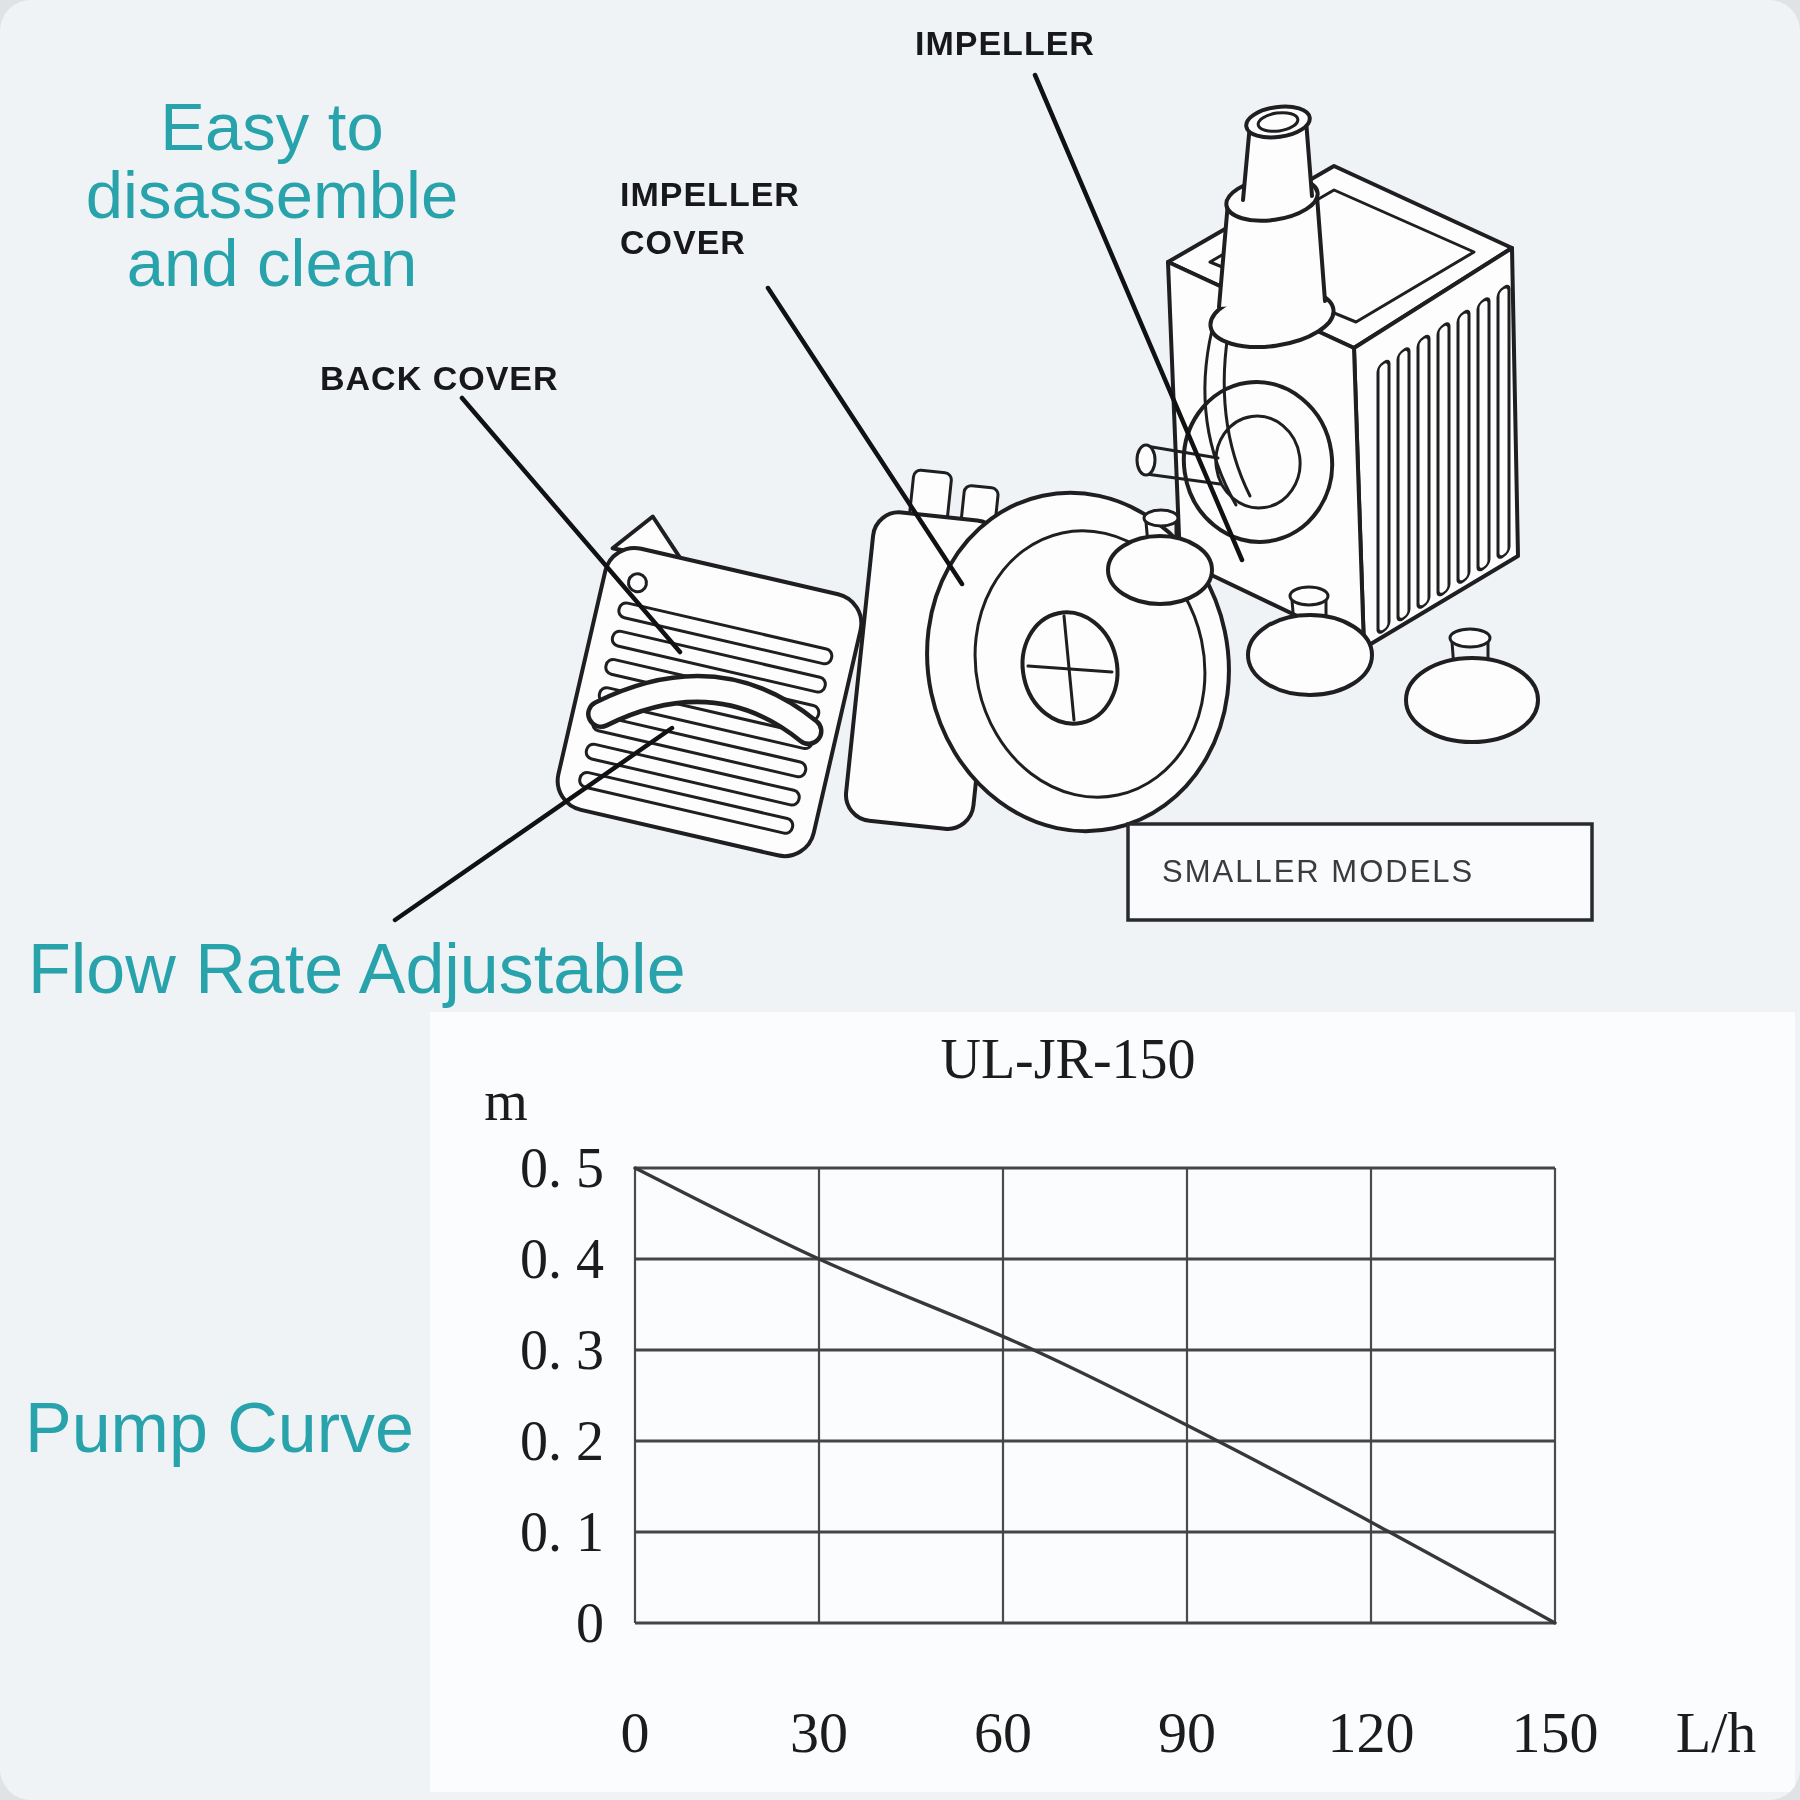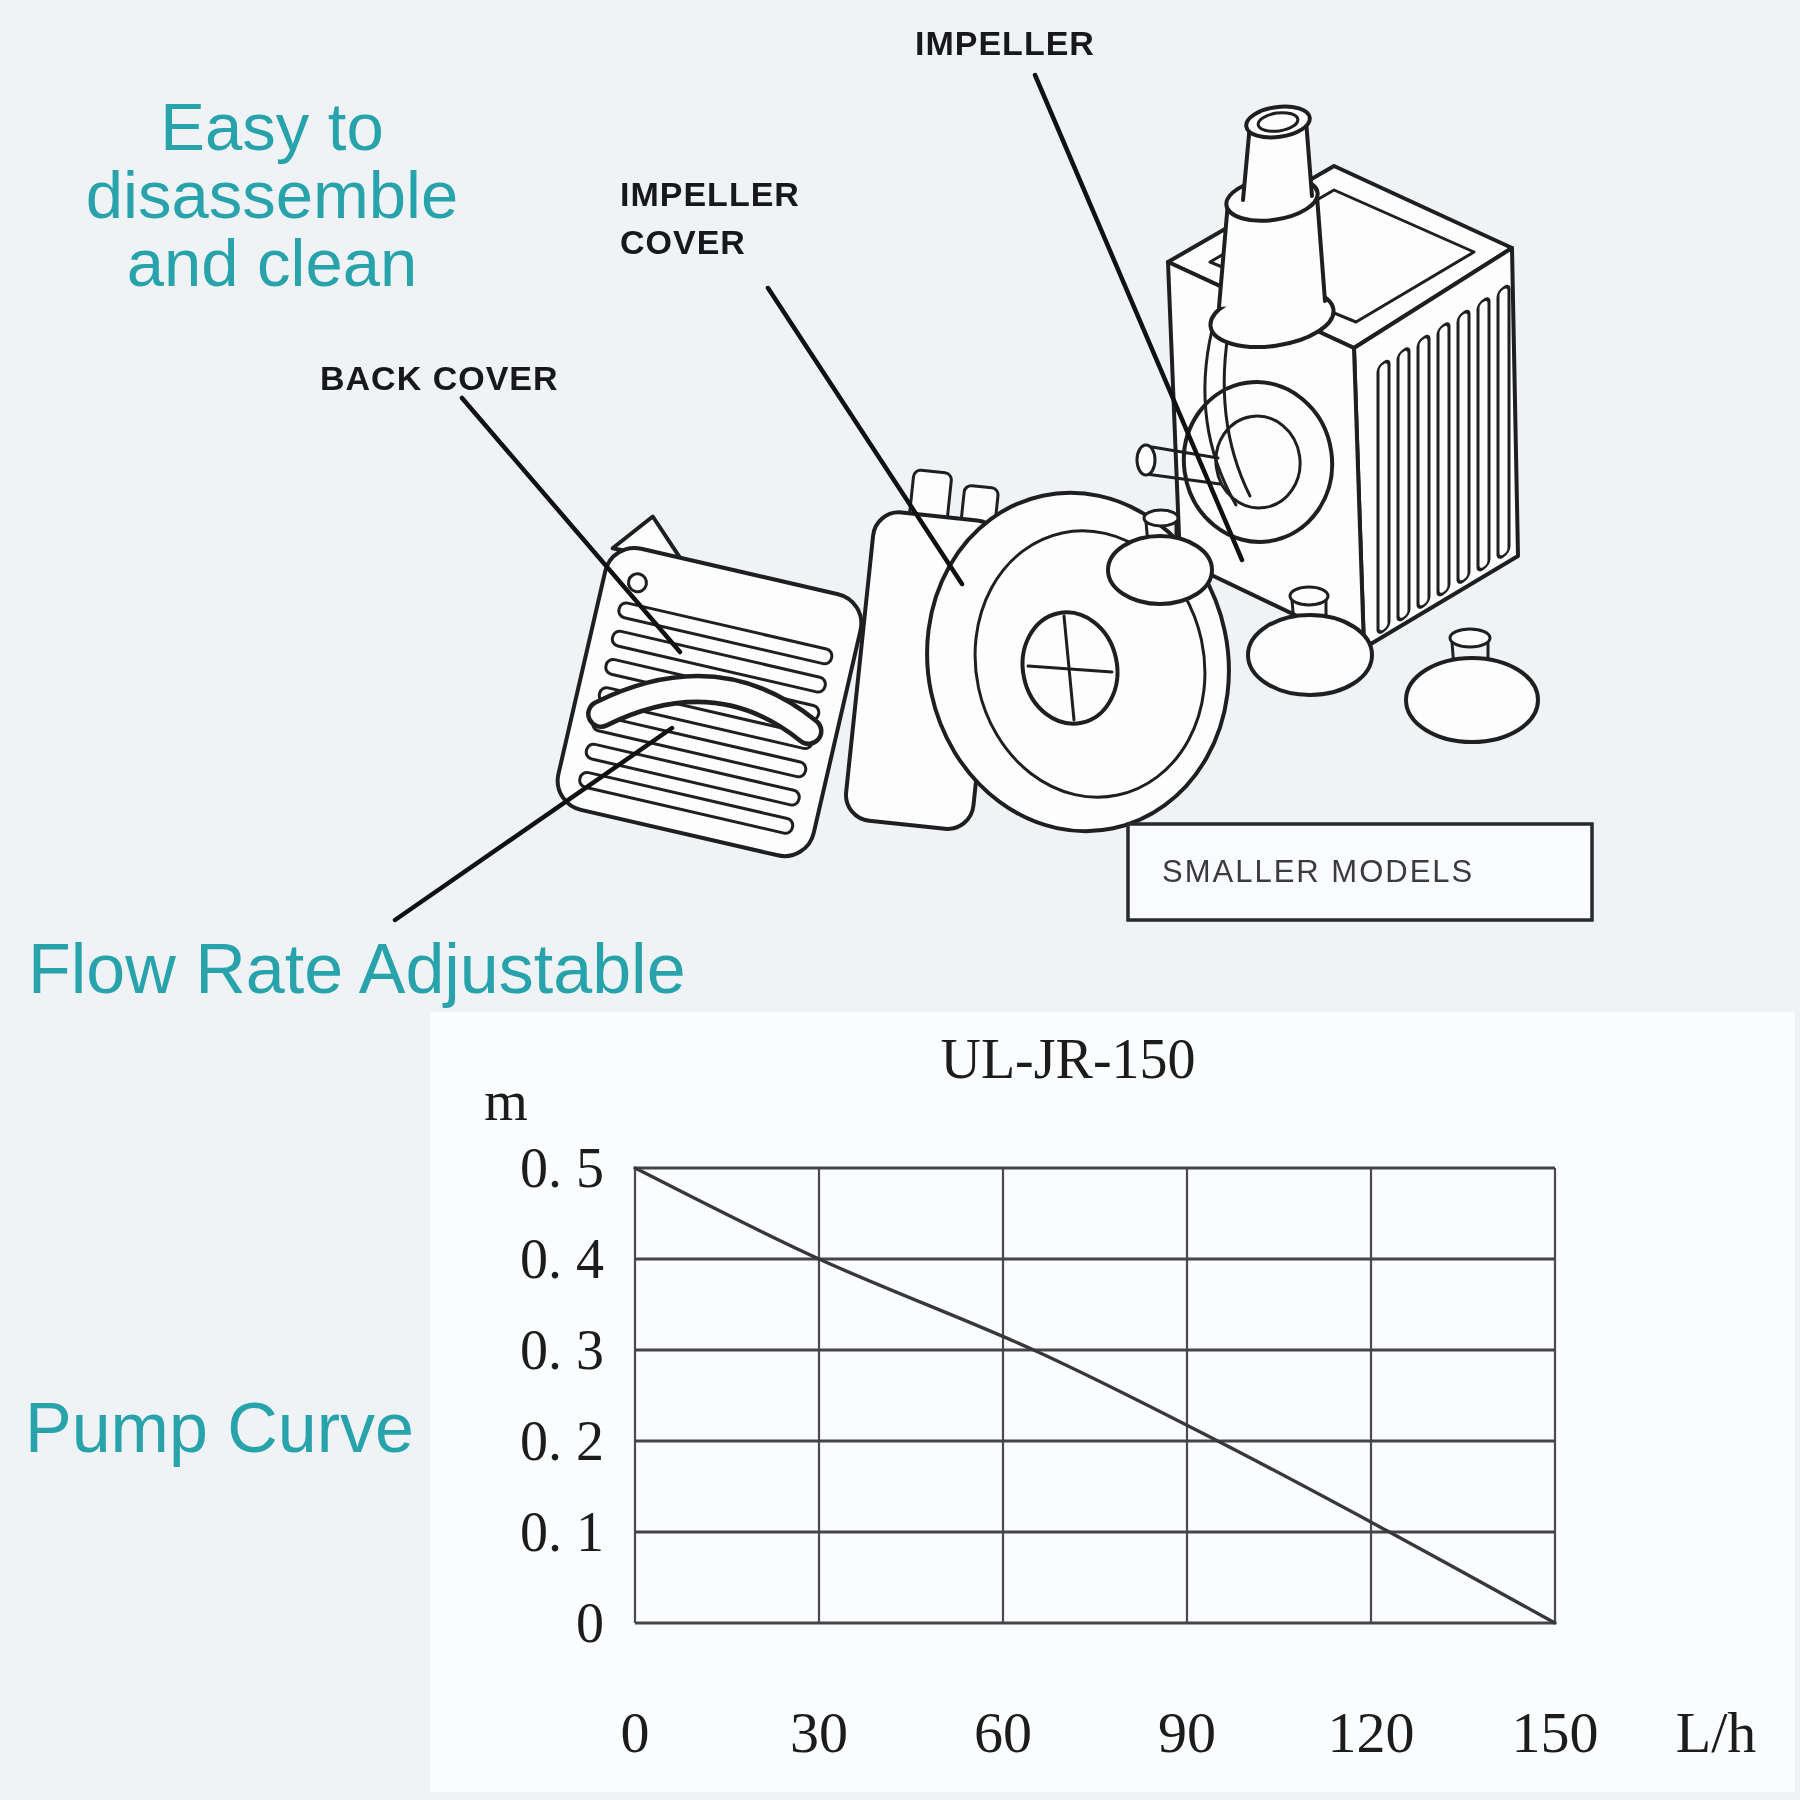--- a/index.html
+++ b/index.html
@@ -1,16 +1,16 @@
 <!DOCTYPE html>
 <html><head>
 <meta charset="utf-8">
 <style>
   html,body{margin:0;padding:0;background:#dfe3e6;}
-  .stage{width:1800px;height:1800px;position:relative;background:#f0f3f5;overflow:hidden;}
+  .stage{width:1800px;height:1800px;position:relative;background:#f0f3f5;overflow:hidden;border-radius:31px;}
   svg{display:block;}
   text{user-select:none;}
   .lbl{font-family:"Liberation Sans","DejaVu Sans",sans-serif;font-weight:bold;font-size:34px;fill:#17171c;letter-spacing:1px;}
   .teal{font-family:"Liberation Sans","DejaVu Sans",sans-serif;fill:#28a3ab;}
   .teal.head{font-size:67px;text-anchor:middle;}
   .teal.feat{font-size:70px;}
   .box-label{font-family:"Liberation Sans","DejaVu Sans",sans-serif;font-size:31px;fill:#3b3b3f;letter-spacing:2px;}
   .cserif{font-family:"Liberation Serif","DejaVu Serif",serif;fill:#1c1c1c;}
   .ct{font-size:56px;text-anchor:middle;}
   .cy{font-size:56px;text-anchor:end;}

